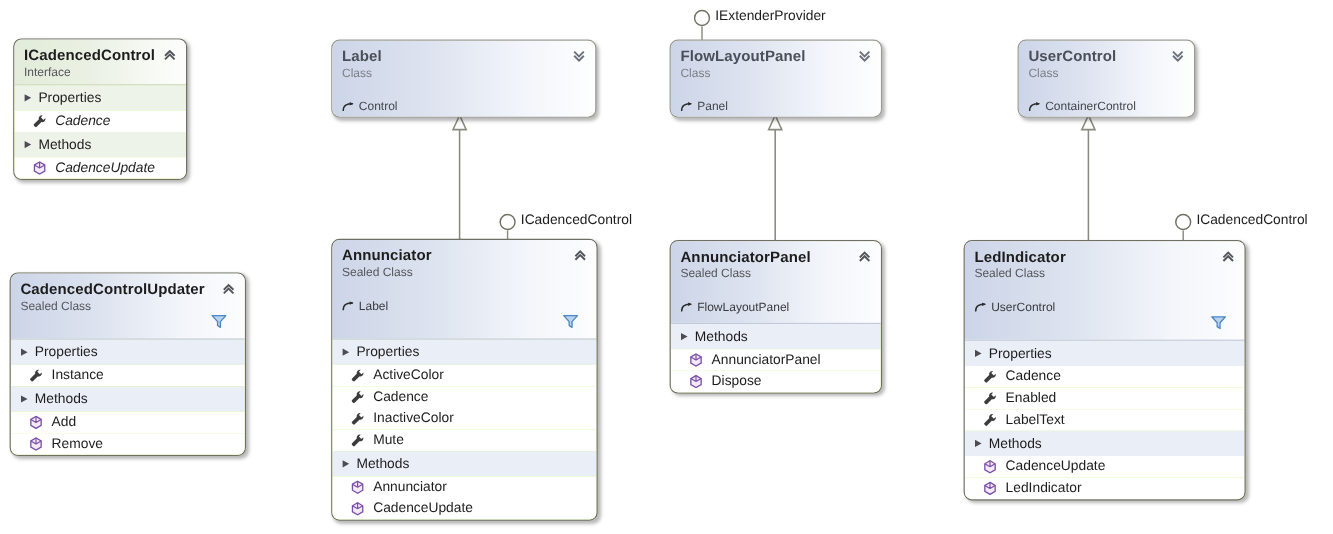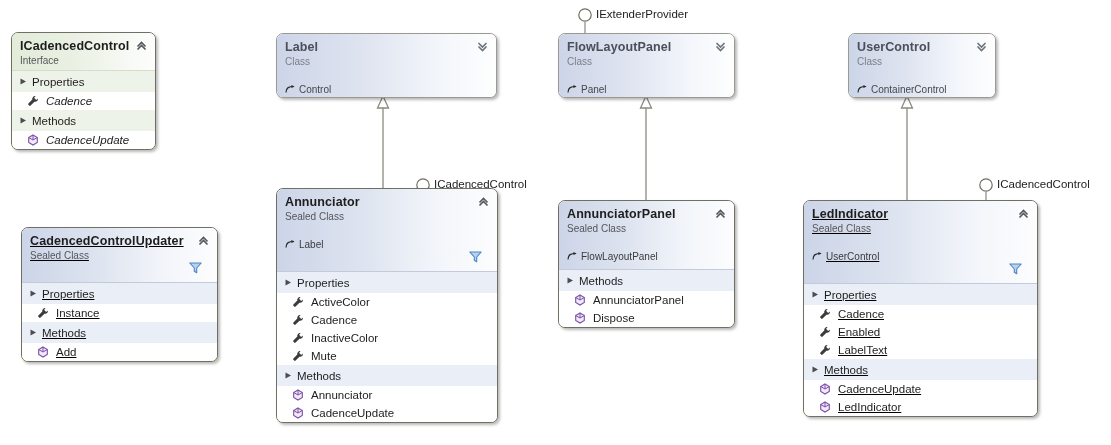--- a/index.html
+++ b/index.html
@@ -150,21 +150,21 @@
       <div class="row">
         <svg class="mi" viewBox="0 0 12 12">
           <path d="M6 1 L10.3 3.5 L10.3 8.5 L6 11 L1.7 8.5 L1.7 3.5 Z" fill="#f2eaf8" stroke="#7b4fa8" stroke-width="1.1"></path>
           <path d="M6 1 L6 6 M6 6 L1.7 3.5 M6 6 L10.3 3.5" stroke="#7b4fa8" stroke-width="1"></path>
         </svg>
         <span>CadenceUpdate</span>
       </div>
     </div>
   </div>
 
-  <div class="shape" style="left:21px;top:227px;width:197px;text-decoration:underline;">
+  <div class="shape" style="left:8px;top:227px;width:197px;">
     <div class="hdr">
       <div class="name">CadencedControlUpdater</div>
       <div class="kind">Sealed Class</div>
       <svg class="chev" viewBox="0 0 13 13">
         <path d="M2.5 7.5 L6.5 3.5 L10.5 7.5" fill="none" stroke="#54545c" stroke-width="1.6"></path>
         <path d="M2.5 10.5 L6.5 6.5 L10.5 10.5" fill="none" stroke="#54545c" stroke-width="1.6"></path>
       </svg>
       <div class="filterrow">
         <svg class="filtericon" viewBox="0 0 13 12">
           <path d="M0.8 1 L12.2 1 L7.7 6 L7.7 10.8 L5.3 9.2 L5.3 6 Z" fill="#b9d2ec" stroke="#4a86c8" stroke-width="1.1" stroke-linejoin="round"></path>
@@ -189,20 +189,27 @@
             <polygon points="0.5,0.5 6,3.5 0.5,6.5" fill="#4c4c52"></polygon>
           </svg>
         <span>Methods</span>
       </div>
       <div class="row">
         <svg class="mi" viewBox="0 0 12 12">
           <path d="M6 1 L10.3 3.5 L10.3 8.5 L6 11 L1.7 8.5 L1.7 3.5 Z" fill="#f2eaf8" stroke="#7b4fa8" stroke-width="1.1"></path>
           <path d="M6 1 L6 6 M6 6 L1.7 3.5 M6 6 L10.3 3.5" stroke="#7b4fa8" stroke-width="1"></path>
         </svg>
         <span>Add</span>
+      </div>
+      <div class="row">
+        <svg class="mi" viewBox="0 0 12 12">
+          <path d="M6 1 L10.3 3.5 L10.3 8.5 L6 11 L1.7 8.5 L1.7 3.5 Z" fill="#f2eaf8" stroke="#7b4fa8" stroke-width="1.1"></path>
+          <path d="M6 1 L6 6 M6 6 L1.7 3.5 M6 6 L10.3 3.5" stroke="#7b4fa8" stroke-width="1"></path>
+        </svg>
+        <span>Remove</span>
       </div>
     </div>
   </div>
 
   <div class="shape collapsed" style="left:276px;top:33px;width:221px;height:65px;">
     <div class="hdr">
       <div class="name">Label</div>
       <div class="kind">Class</div>
       <div class="base">
         <svg style="width:11px;height:9px;flex:none;" viewBox="0 0 11 9">
@@ -262,21 +269,21 @@
         <rect x="4.5" y="1" width="9" height="7" rx="2.5" fill="#aebcd0" stroke="#5f6670" stroke-width="1"></rect>
         <rect x="6" y="2.3" width="6" height="3" rx="1" fill="#eef2f8"></rect>
       </svg>
       <svg class="chev" viewBox="0 0 13 13">
         <path d="M2.5 3 L6.5 7 L10.5 3" fill="none" stroke="#6c727c" stroke-width="1.6"></path>
         <path d="M2.5 6.5 L6.5 10.5 L10.5 6.5" fill="none" stroke="#6c727c" stroke-width="1.6"></path>
       </svg>
     </div>
   </div>
 
-  <div class="shape" style="left:276px;top:188px;width:222px;">
+  <div class="shape" style="left:276px;top:199px;width:222px;">
     <div class="hdr">
       <div class="name">Annunciator</div>
       <div class="kind">Sealed Class</div>
       <div class="base">
         <svg style="width:11px;height:9px;flex:none;" viewBox="0 0 11 9">
           <path d="M1 7.5 C1 2.5 4 1.5 9 1.5" fill="none" stroke="#2c2c2c" stroke-width="1.2"></path>
           <polygon points="9.6,1.5 6.4,0 6.4,3" fill="#2c2c2c"></polygon>
         </svg>
         <span>Label</span>
       </div>
@@ -377,21 +384,21 @@
       <div class="row">
         <svg class="mi" viewBox="0 0 12 12">
             <path d="M6 1 L10.3 3.5 L10.3 8.5 L6 11 L1.7 8.5 L1.7 3.5 Z" fill="#f2eaf8" stroke="#7b4fa8" stroke-width="1.1"></path>
             <path d="M6 1 L6 6 M6 6 L1.7 3.5 M6 6 L10.3 3.5" stroke="#7b4fa8" stroke-width="1"></path>
           </svg>
         <span>Dispose</span>
       </div>
     </div>
   </div>
 
-  <div class="shape" style="left:803px;top:200px;width:235px;text-decoration:underline;">
+  <div class="shape" style="left:803px;top:200px;width:235px;">
     <div class="hdr">
       <div class="name">LedIndicator</div>
       <div class="kind">Sealed Class</div>
       <div class="base">
         <svg style="width:11px;height:9px;flex:none;" viewBox="0 0 11 9">
           <path d="M1 7.5 C1 2.5 4 1.5 9 1.5" fill="none" stroke="#2c2c2c" stroke-width="1.2"></path>
           <polygon points="9.6,1.5 6.4,0 6.4,3" fill="#2c2c2c"></polygon>
         </svg>
         <span>UserControl</span>
       </div>

